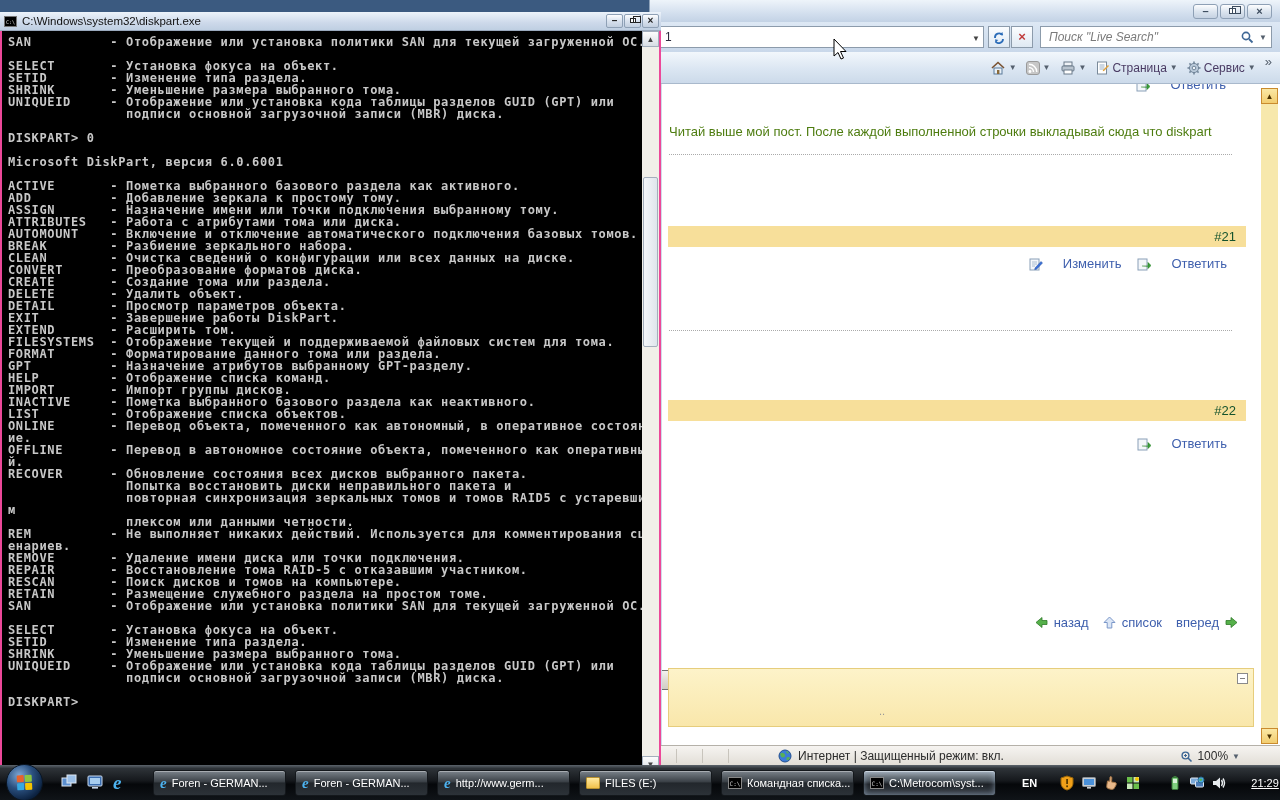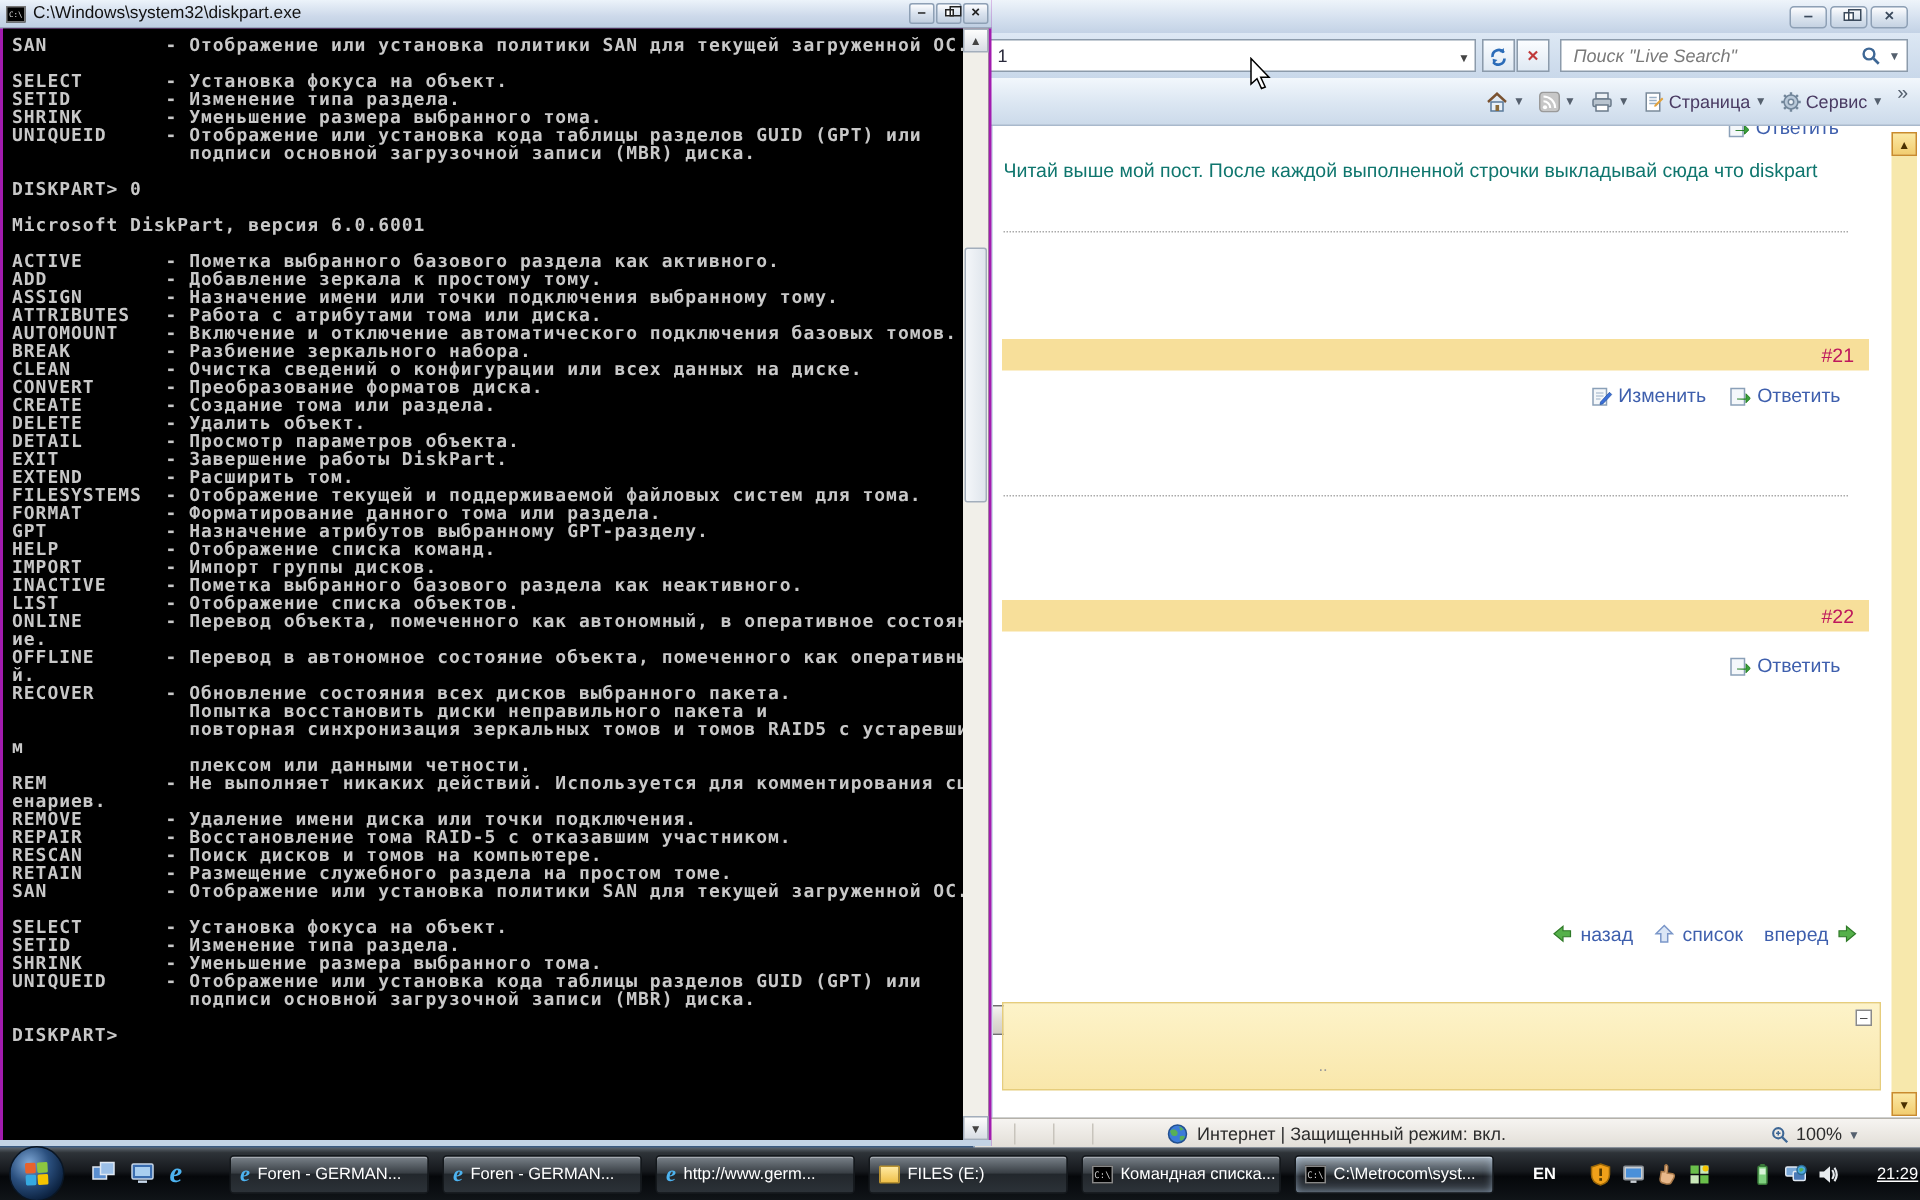--- a/index.html
+++ b/index.html
@@ -18,42 +18,42 @@
   .addr-caret { position:absolute; right:3px; top:7px; font-size:8px; color:#444; }
   .mini-btn { position:absolute; top:4px; width:22px; height:22px; border:1px solid #8c9bab; background:linear-gradient(180deg,#fbfdff,#dfe9f3); text-align:center; }
   .search-box { position:absolute; left:390px; top:4px; right:8px; height:22px; background:#fff; border:1px solid #8c9bab; font-size:12px; font-style:italic; color:#7a7a7a; padding:3px 40px 0 8px; }
   .search-icons { position:absolute; right:4px; top:3px; display:flex; align-items:center; gap:5px; }
   .ie-cmdrow { position:absolute; left:0; top:52px; right:0; height:32px; background:linear-gradient(180deg,#f2f7fc,#dbe6f2 55%,#ccdaea); border-bottom:1px solid #a9b9cc; display:flex; justify-content:flex-end; align-items:center; gap:9px; padding-right:8px; }
   .cmd-item { display:flex; align-items:center; gap:3px; font-size:12px; color:#4a3b63; }
   .cmd-caret { font-size:8px; color:#55606e; }
   .chevron { font-size:13px; color:#55606e; align-self:flex-start; margin-top:2px; }
 
   .ie-content { position:absolute; left:12px; top:84px; right:0; height:661px; background:#fff; overflow:hidden; }
-  .post-text { position:absolute; left:7px; top:22px; font-size:13px; color:#0f766e; }
+  .post-text { position:absolute; left:7px; top:40px; font-size:13px; color:#4d7c0f; }
   .dotted-sep { position:absolute; left:7px; right:48px; border-top:1px dotted #aaa; }
-  .ybar { position:absolute; left:6px; width:578px; height:21px; background:#f7df9a; color:#be185d; font-size:13px; text-align:right; padding:3px 10px 0 0; }
+  .ybar { position:absolute; left:6px; width:578px; height:21px; background:#f7df9a; color:#14532d; font-size:13px; text-align:right; padding:3px 10px 0 0; }
   .linkrow { position:absolute; display:flex; align-items:center; gap:16px; }
-  .flink { display:flex; align-items:center; gap:4px; font-size:13px; color:#3e5fad; }
+  .flink { display:flex; align-items:center; gap:20px; font-size:13px; color:#3e5fad; }
   .navrow { position:absolute; display:flex; align-items:center; gap:14px; font-size:13px; color:#3e5fad; }
   .navrow .flink { gap:6px; }
   .go-btn { position:absolute; left:-12px; width:78px; height:20px; border:1px solid #707070; border-radius:3px; background:linear-gradient(180deg,#f4f3f1,#e0ddd6 50%,#d2cec5); font-size:12px; color:#222; text-align:center; padding-top:2px; }
   .ypanel { position:absolute; left:6px; width:586px; height:59px; background:linear-gradient(180deg,#fdf3c9,#f9e7ab); border:1px solid #e6cd7c; }
   .ypanel .collapse-box { position:absolute; right:5px; top:4px; width:11px; height:11px; background:#fff; border:1px solid #8a8a8a; font-size:9px; line-height:9px; text-align:center; color:#333; }
   .ypanel .dots { position:absolute; left:210px; top:36px; color:#999; font-size:11px; }
   .page-footer { position:absolute; right:34px; font-size:12px; color:#555; }
   .page-footer a { color:#3e5fad; text-decoration:none; }
   .content-scrollbar { position:absolute; right:2px; top:4px; width:17px; height:656px; background:#f7e8ac; }
   .ysb-btn { position:absolute; left:0; width:17px; height:16px; background:linear-gradient(180deg,#fbe8a4,#f2cd70); border:1px solid #c98b2e; color:#4a3000; font-size:8px; text-align:center; line-height:15px; }
   .ie-statusbar { position:absolute; left:0; top:745px; right:0; height:20px; background:linear-gradient(180deg,#f6f4f1,#e2ded7); border-top:1px solid #b5b1a9; font-size:12px; color:#2c2c2c; }
   .status-div { position:absolute; top:3px; width:1px; height:14px; background:#c8c4bc; }
   .status-zone { position:absolute; left:128px; top:3px; display:flex; gap:6px; align-items:center; }
   .status-zoom { position:absolute; right:40px; top:3px; display:flex; gap:4px; align-items:center; }
 
   
-  .console-window { position:absolute; left:0; top:0; width:661px; height:764px; background:#a21caf; z-index:5; }
+  .console-window { position:absolute; left:0; top:12px; width:661px; height:764px; background:#ec4899; z-index:5; }
   .console-titlebar { position:absolute; left:0; top:0; right:0; height:19px; background:linear-gradient(180deg,#ecf3fa,#cdd9ea 60%,#bfcfe2); border-bottom:1px solid #9aa9bd; display:flex; align-items:center; }
   .console-title-icon { width:13px; height:11px; margin:0 5px 0 4px; background:#000; border:1px solid #777; color:#ddd; font-size:5px; line-height:10px; text-align:center; font-family:"DejaVu Sans Mono",monospace; }
   .console-title-text { font-size:11.5px; color:#111; }
   .console-winbtns { position:absolute; right:2px; top:2px; display:flex; gap:1px; }
   .cbtn { width:17px; height:14px; border:1px solid #8ea0b5; border-radius:2px; background:linear-gradient(180deg,#fdfdfe,#d9e2ee 50%,#c2cfdf); color:#222; font-size:10px; line-height:11px; text-align:center; font-weight:bold; position:relative; }
   .cbtn .restore-glyph { position:absolute; left:5px; top:3px; width:6px; height:5px; border:1px solid #222; background:#fff; }
   .cbtn .restore-glyph::before { content:""; position:absolute; left:2px; top:-3px; width:6px; height:5px; border:1px solid #222; }
   .console-client { position:absolute; left:2px; top:19px; width:657px; height:741px; background:#000; }
   .console-pre { position:absolute; left:6px; top:5px; width:636px; font-family:"DejaVu Sans Mono",monospace; font-size:12px; line-height:12px; font-weight:bold; letter-spacing:0.65px; color:#c8c8c8; white-space:pre; }
   .console-scrollbar { position:absolute; right:0; top:0; width:17px; height:741px; background:#f1efe9; }

